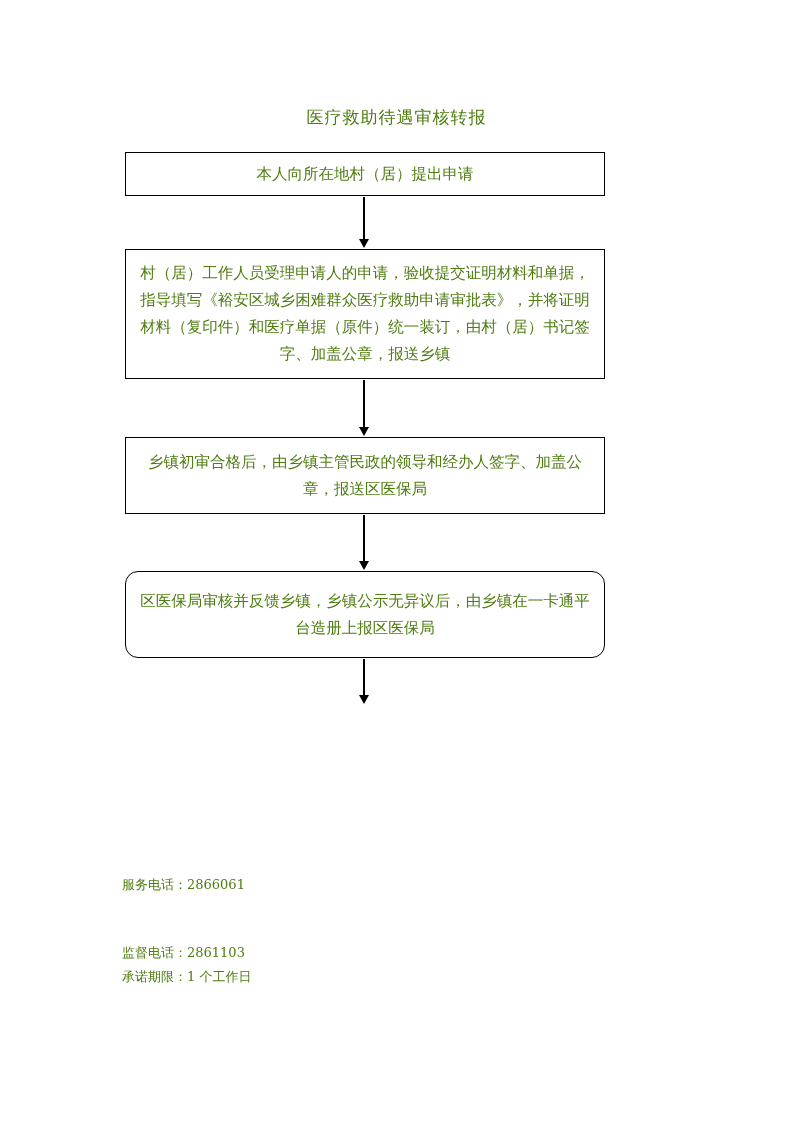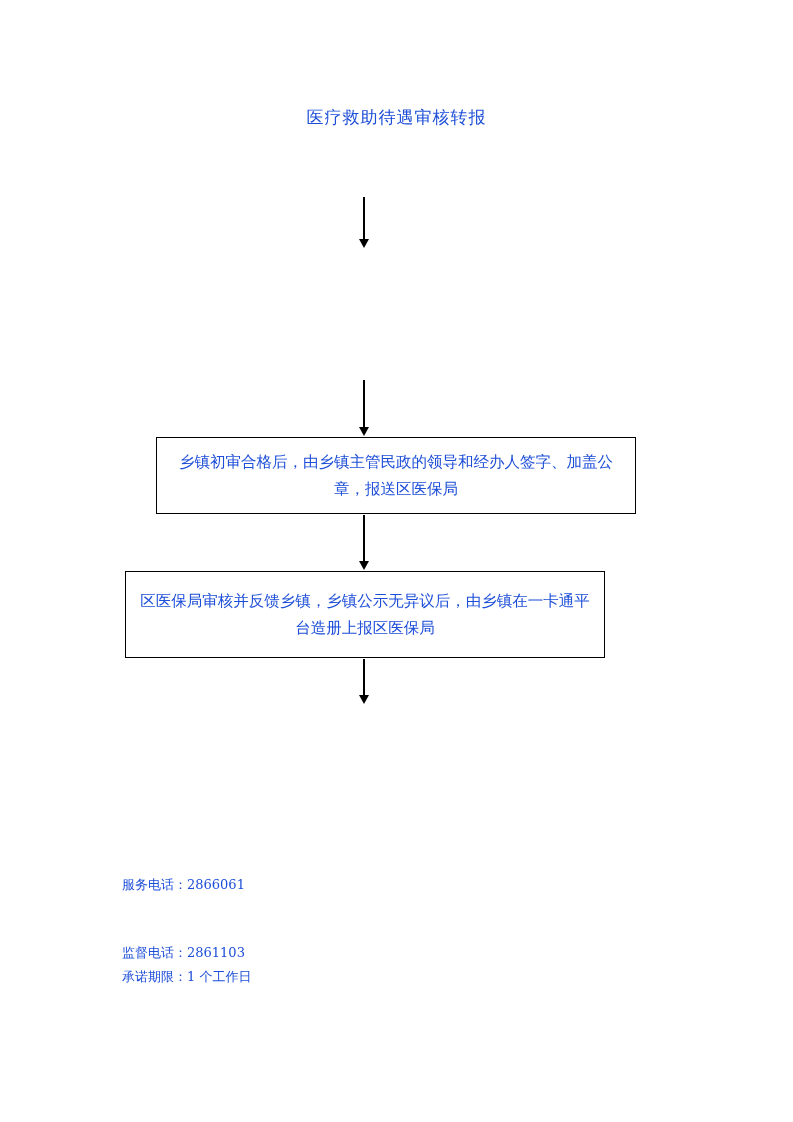--- a/index.html
+++ b/index.html
@@ -6,21 +6,21 @@
     margin: 0;
     padding: 0;
     background: #ffffff;
   }
   .page {
     position: relative;
     width: 793px;
     height: 1122px;
     background: #ffffff;
     font-family: "DejaVu Serif", "Liberation Serif", serif;
-    color: #1d4ed8;
+    color: #4d7c0f;
     overflow: hidden;
   }
   .doc-title {
     position: absolute;
     top: 106px;
     left: 0;
     width: 100%;
     text-align: center;
     font-size: 17px;
     letter-spacing: 1px;
@@ -35,22 +35,22 @@
     align-items: center;
     justify-content: center;
     text-align: center;
     font-size: 15.5px;
     line-height: 27px;
     padding: 6px 12px;
     background: #ffffff;
   }
   .box-1 { top: 152px; height: 44px; }
   .box-2 { top: 249px; height: 130px; }
-  .box-3 { top: 437px; height: 77px; margin-left: 31px; }
-  .box-4 { top: 571px; height: 87px; }
+  .box-3 { top: 437px; height: 77px; }
+  .box-4 { top: 571px; height: 87px; border-radius: 13px; }
   .box-5 { top: 705px; height: 44px; }
 
   .arrow {
     position: absolute;
     left: 363px;
     width: 2px;
     background: #000000;
   }
   .arrow::after {
     content: "";
@@ -80,23 +80,29 @@
   .fl-3 { top: 944px; }
   .fl-4 { top: 968px; }
 </style>
 </head>
 <body>
 
 <div class="page">
 
   <div class="doc-title">医疗救助待遇审核转报</div>
 
+  <div class="flow-box box-1">
+    <span>本人向所在地村（居）提出申请</span>
+  </div>
 
   <div class="arrow arrow-1"></div>
 
+  <div class="flow-box box-2">
+    <span>村（居）工作人员受理申请人的申请，验收提交证明材料和单据，指导填写《裕安区城乡困难群众医疗救助申请审批表》，并将证明材料（复印件）和医疗单据（原件）统一装订，由村（居）书记签字、加盖公章，报送乡镇</span>
+  </div>
 
   <div class="arrow arrow-2"></div>
 
   <div class="flow-box box-3">
     <span>乡镇初审合格后，由乡镇主管民政的领导和经办人签字、加盖公章，报送区医保局</span>
   </div>
 
   <div class="arrow arrow-3"></div>
 
   <div class="flow-box box-4">

